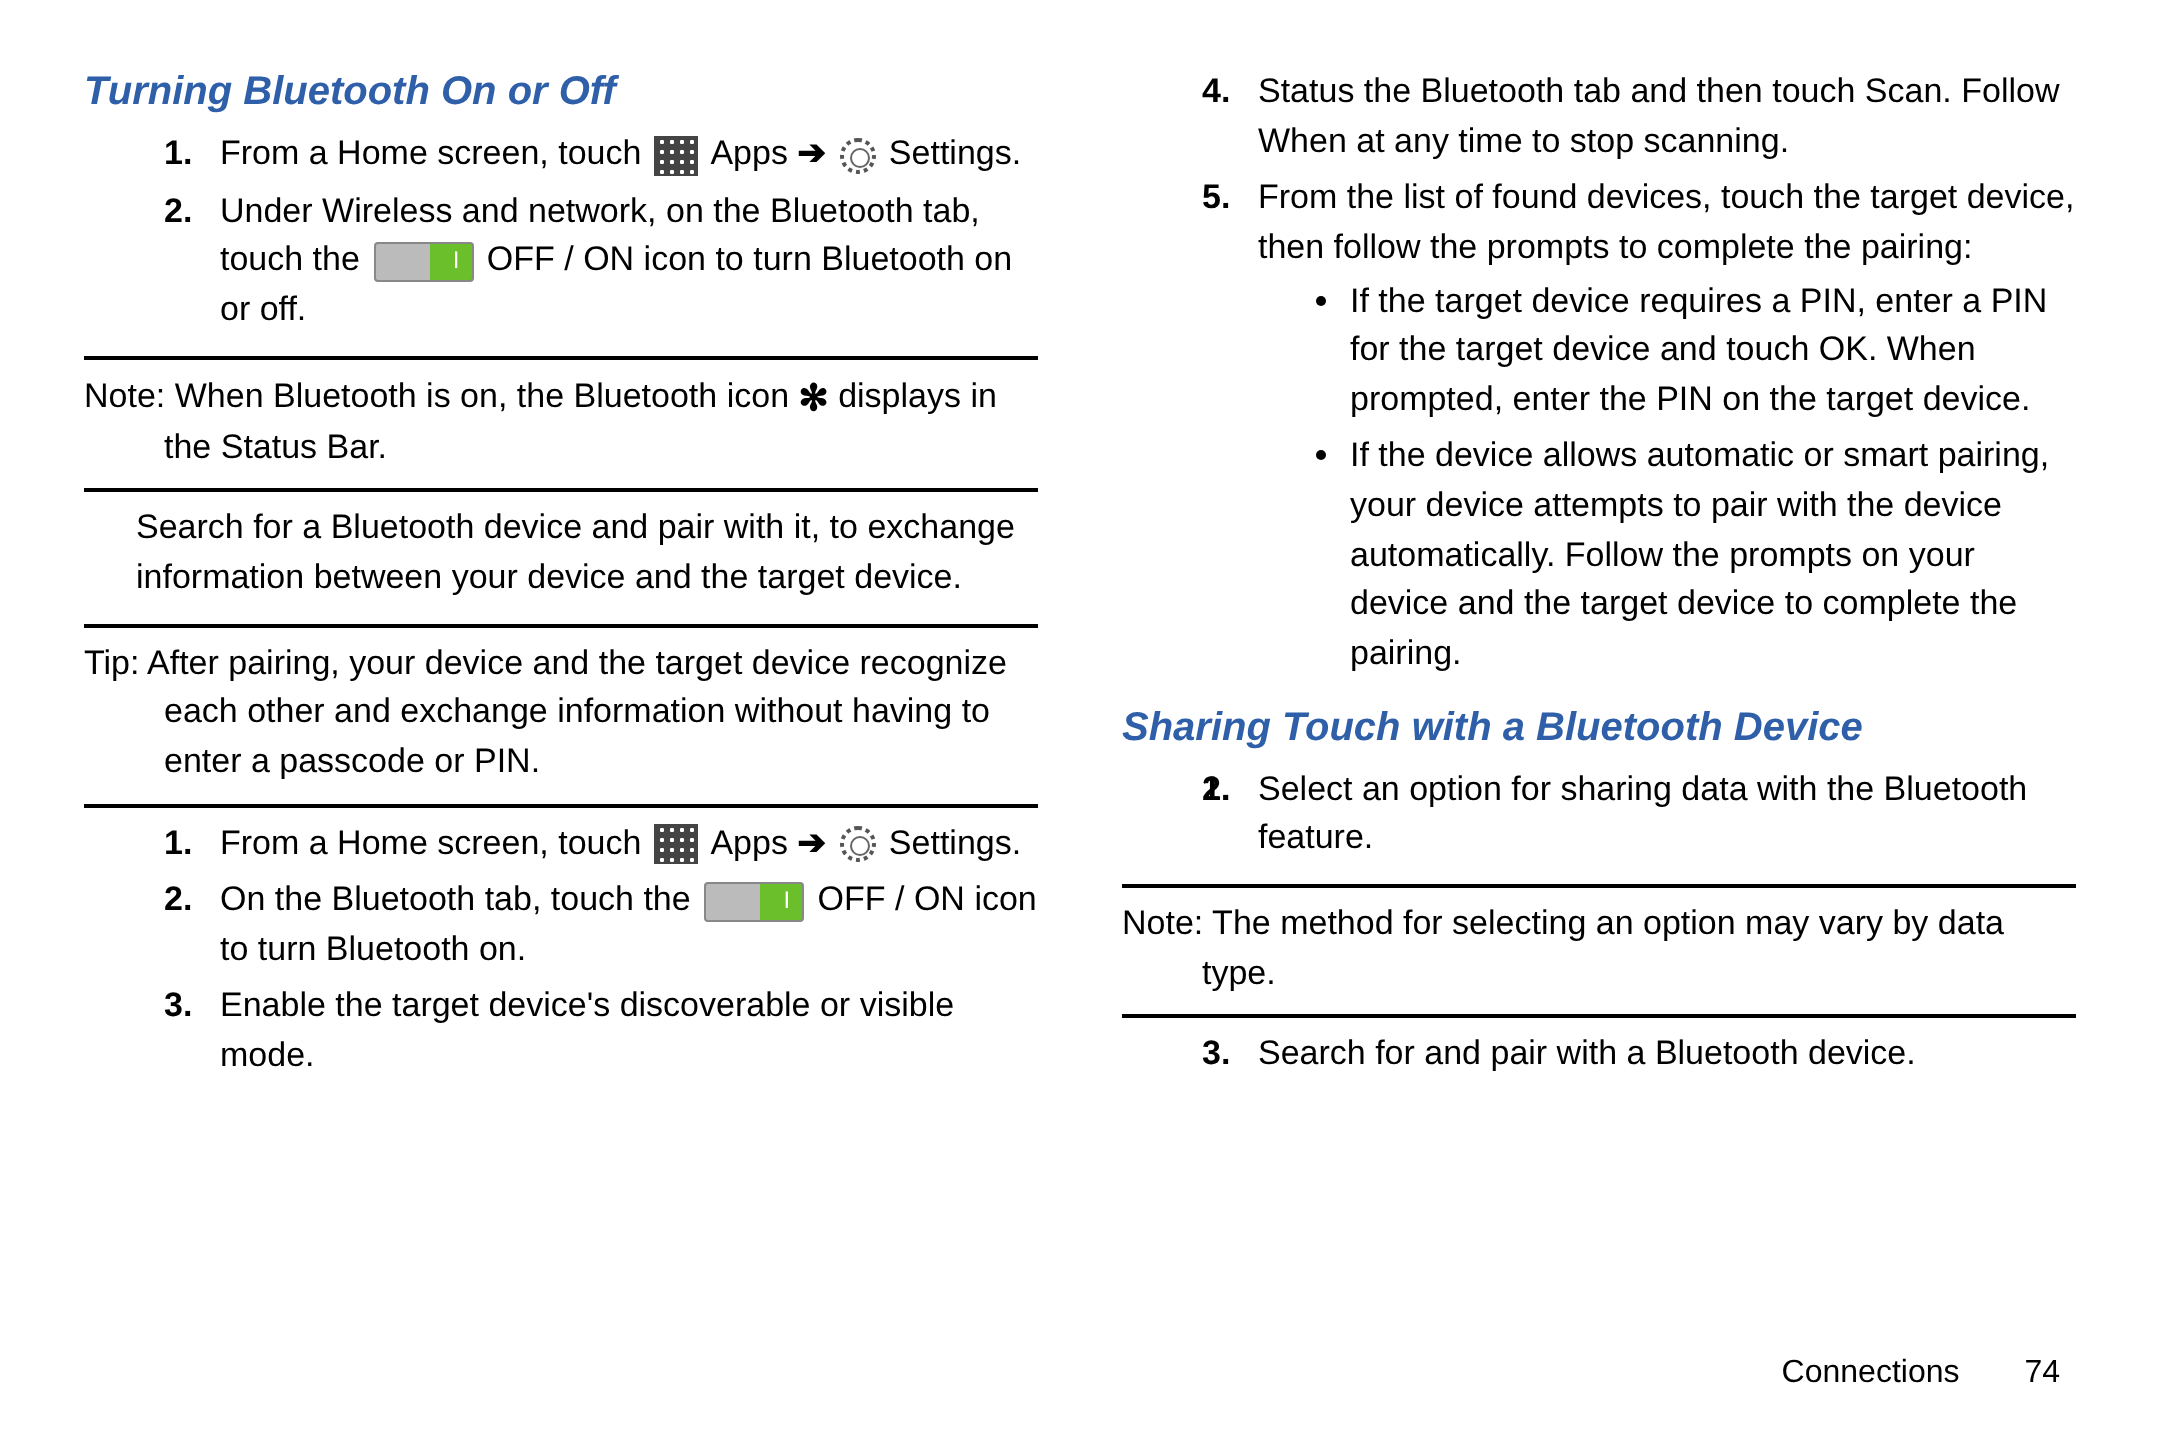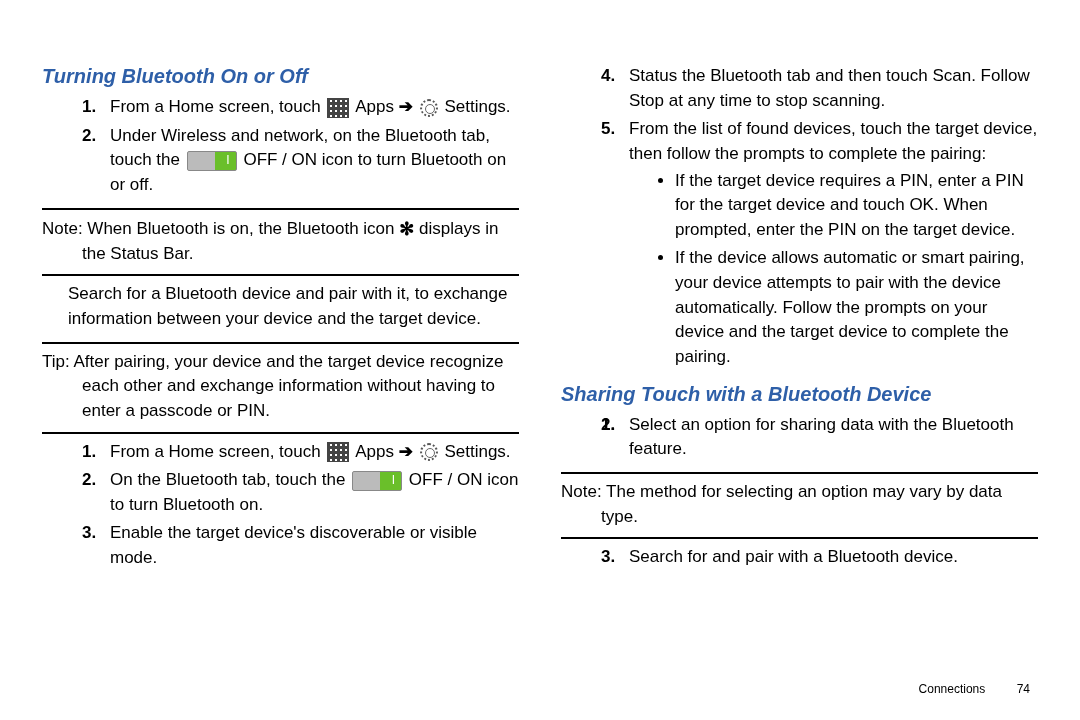--- a/index.html
+++ b/index.html
@@ -17,21 +17,20 @@
     padding: 30px 42px 20px 42px;
     gap: 42px;
     box-sizing: border-box;
     height: 100%;
     position: relative;
   }
   .col {
     flex: 1;
     font-size: 17px;
     line-height: 1.45;
-    margin-top: 30px;
   }
   .section-title {
     font-style: italic;
     font-weight: bold;
     color: #2e5fa8;
     font-size: 20px;
     margin: 2px 0 4px 0;
   }
   ol.steps {
     list-style: none;
@@ -141,21 +140,21 @@
   .icon-bt {
     font-size: 18px;
     vertical-align: middle;
     font-weight: bold;
   }
   .arrow { font-weight: bold; }
   .footer {
     position: absolute;
     bottom: 24px;
     right: 50px;
-    font-size: 12px;
+    font-size: 16px;
     text-align: center;
   }
   .footer .pn { margin-left: 28px; }
 </style>
 </head>
 <body>
 
 <div class="page">
 
   <div class="col">
@@ -211,21 +210,21 @@
         <span class="num">3.</span>
         <span>Enable the target device's discoverable or visible mode.</span>
       </li>
     </ol>
   </div>
 
   <div class="col">
     <ol class="steps">
       <li>
         <span class="num">4.</span>
-        <span>Status the </span><b>Bluetooth</b><span> tab and then touch </span><b>Scan</b><span>. Follow </span><b>Stop</b><span> at any time to stop scanning.</span>
+        <span>Status the </span><b>Bluetooth</b><span> tab and then touch </span><b>Scan</b><span>. Follow </span><b>When</b><span> at any time to stop scanning.</span>
       </li>
       <li>
         <span class="num">5.</span>
         <span>From the list of found devices, touch the target device, then follow the prompts to complete the pairing:</span>
         <ul class="bullets">
           <li>
             <span>If the target device requires a PIN, enter a PIN for the target device and touch </span><b>OK</b><span>. When prompted, enter the PIN on the target device.</span>
           </li>
           <li>If the device allows automatic or smart pairing, your device attempts to pair with the device automatically. Follow the prompts on your device and the target device to complete the pairing.</li>
         </ul>

